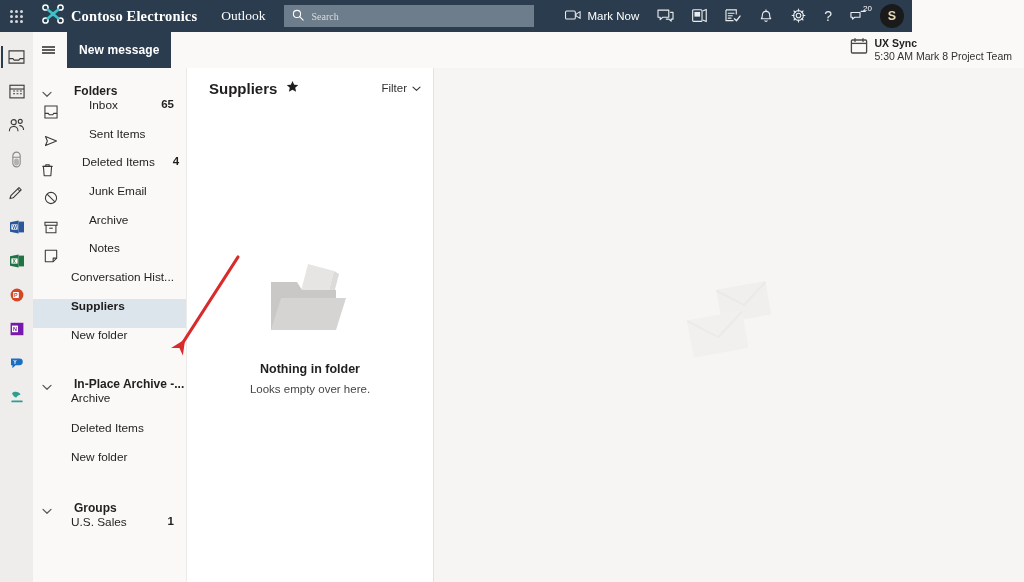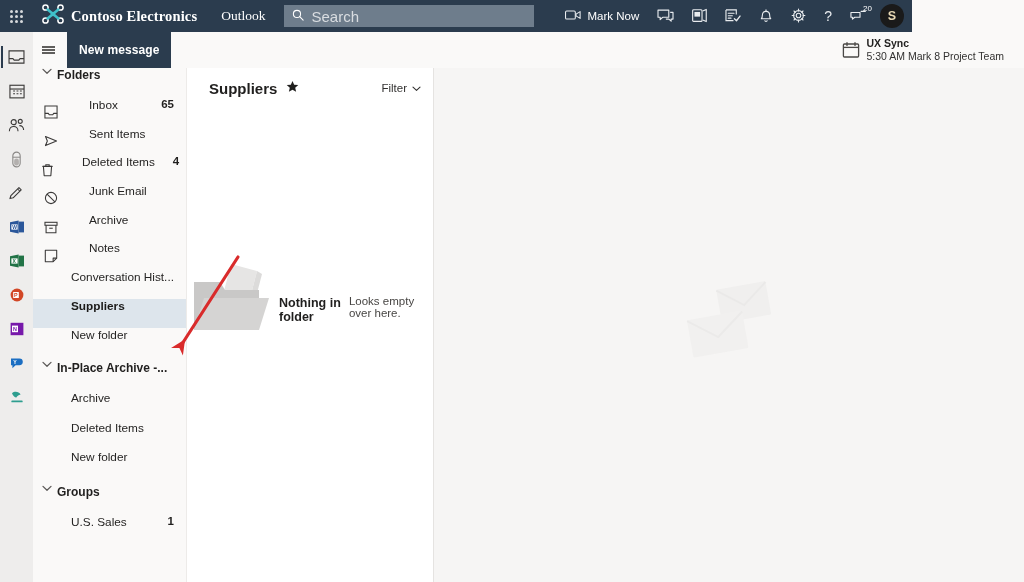--- a/index.html
+++ b/index.html
@@ -30,21 +30,21 @@
     color: #ffffff; font-size: 14.5px; font-weight: bold; letter-spacing: .15px;
     font-family: "Liberation Serif", serif;
   }
   .app-name { color: #ffffff; font-size: 13.5px; margin-left: 24px; font-family: "Liberation Serif", serif; }
   .search-wrap {
     margin-left: 18px; width: 250px; height: 22px; background: #6e7d8c;
     display: flex; align-items: center; padding: 0 8px; gap: 8px;
   }
   .search-wrap input {
     background: transparent; border: none; outline: none; color: #ffffff;
-    font-size: 15px; width: 100%; font-family: Liberation Sans, sans-serif;
+    font-size: 10px; width: 100%; font-family: Liberation Serif, serif;
   }
   .search-wrap input::placeholder { color: #d9dde1; }
   .suite-right { margin-left: auto; display: flex; align-items: center; height: 32px; }
   .suite-btn {
     height: 32px; display: flex; align-items: center; justify-content: center; gap: 6px;
     padding: 0 9px; color: #e9ecef; font-size: 11.5px; cursor: pointer; position: relative;
   }
   .meet-label { font-size: 11.5px; color: #ffffff; }
   .badge-sup {
     position: absolute; top: 5px; right: 4px; font-size: 8px; color: #ffffff; line-height: 1;
@@ -76,32 +76,32 @@
     background: #faf9f8; display: flex; align-items: center;
   }
   .hamburger { width: 30px; height: 36px; display: flex; align-items: center; justify-content: center; cursor: pointer; }
   .hamburger i { display: block; width: 13px; height: 1.5px; background: #605e5c; margin: 1.5px 0; }
   .new-msg-btn {
     margin-left: 4px; height: 40px; padding: 0 12px; background: #2b3c4e; color: #ffffff;
     font-size: 12px; font-weight: bold; border: none; cursor: pointer;
     display: flex; align-items: center; letter-spacing: .1px;
   }
   .meeting-chip {
-    margin-left: auto; display: flex; align-items: flex-end; gap: 6px; padding: 0 20px 0 0; cursor: pointer;
+    margin-left: auto; display: flex; align-items: flex-start; gap: 6px; padding: 0 12px 0 0; cursor: pointer;
   }
   .meeting-text-title { font-size: 10.5px; font-weight: bold; color: #201f1e; line-height: 1.25; }
   .meeting-text-sub { font-size: 10.5px; color: #323130; line-height: 1.25; }
 
   
   .folder-pane {
     position: absolute; top: 68px; left: 33px; width: 153px; height: 514px;
     background: #faf9f8; overflow: hidden;
   }
   .grp-header {
-    display: flex; align-items: flex-start; height: 30px; padding-left: 8px; cursor: pointer; gap: 4px;
+    display: flex; align-items: flex-end; height: 30px; padding-left: 8px; cursor: pointer; gap: 21px;
   }
   .chev { width: 12px; display: flex; align-items: center; justify-content: center; color: #5c5a58; }
   .grp-title { font-size: 12px; font-weight: bold; color: #201f1e; }
   .f-row {
     display: flex; height: 28.7px; padding-left: 8px; cursor: pointer;
     position: relative;
     gap: 18px;
   }
   .f-row.selected { background: #dde5ec; }
   .f-icon { width: 20px; display: flex; align-items: center; justify-content: center; color: #3b3a39; }
@@ -119,21 +119,21 @@
     height: 40px; display: flex; align-items: center; padding: 0 12px 0 22px;
   }
   .list-title { font-size: 15px; font-weight: bold; color: #201f1e; }
   .star-icon { margin-left: 9px; color: #201f1e; font-size: 12px; cursor: pointer; }
   .filter-btn {
     margin-left: auto; display: flex; align-items: center; gap: 5px;
     font-size: 11.5px; color: #323130; cursor: pointer;
   }
   .empty-wrap {
     position: absolute; top: 190px; left: 0; width: 100%;
-    display: flex; align-items: center;
+    display: flex; flex-direction: column; align-items: center;
   }
   .empty-title { font-size: 12.5px; font-weight: bold; color: #201f1e; margin-top: 14px; }
   .empty-sub { font-size: 11.5px; color: #484644; margin-top: 7px; }
 
   
   .reading-pane {
     position: absolute; top: 68px; left: 434px; width: 590px; height: 514px;
     background: #f6f5f4;
   }
   .reading-art { position: absolute; top: 212px; left: 250px; opacity: .55; }

